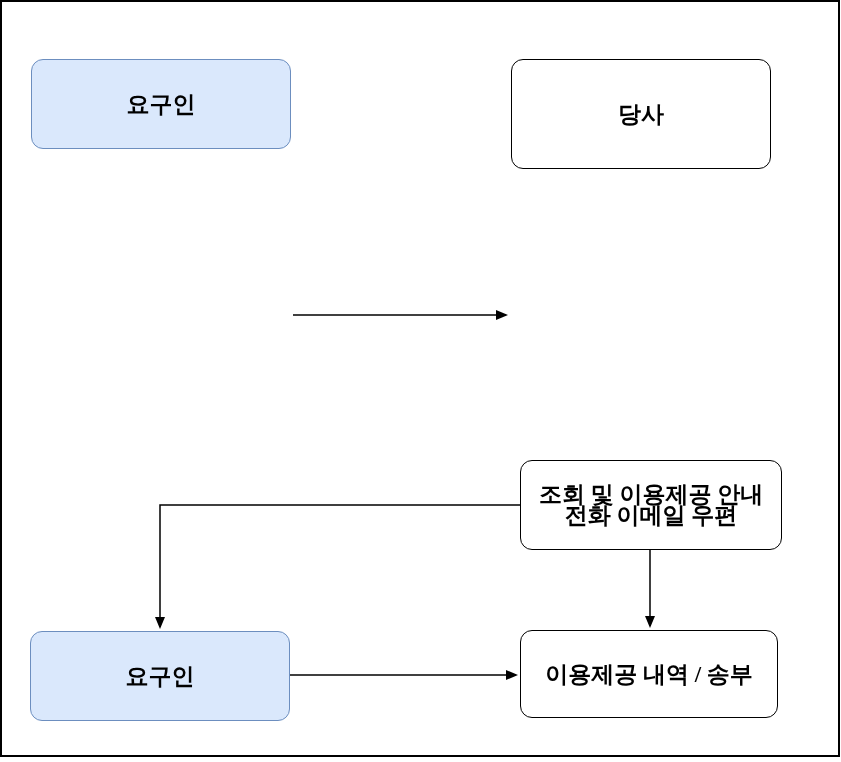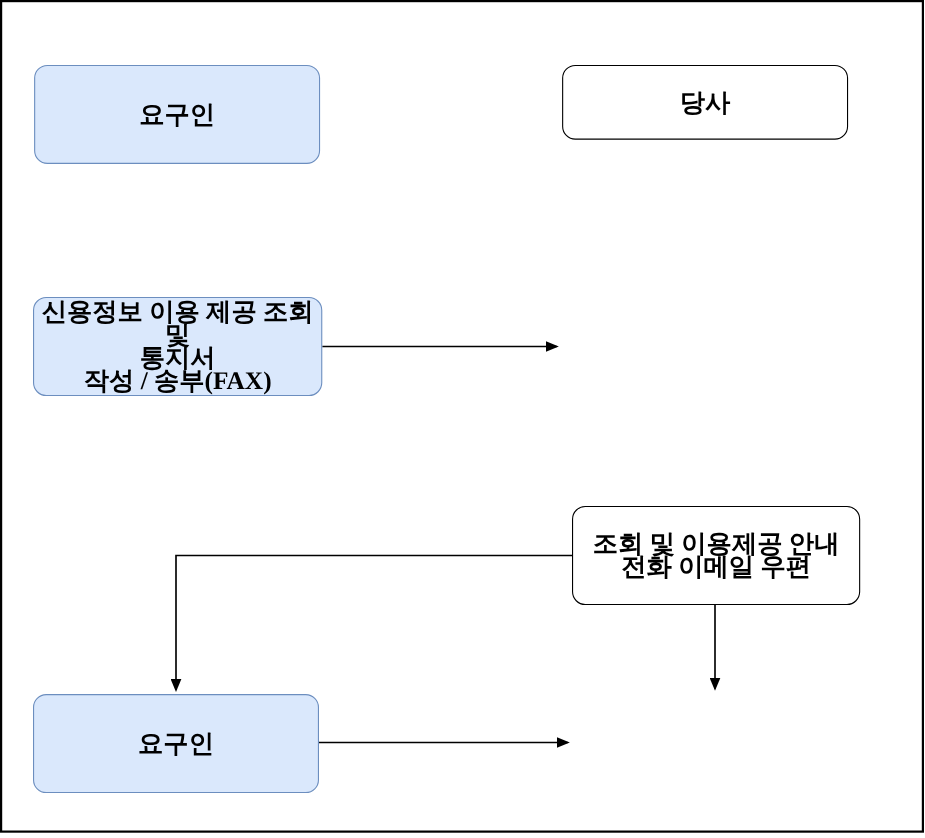--- a/index.html
+++ b/index.html
@@ -77,36 +77,34 @@
 
     <line x1="650" y1="550" x2="650" y2="626" stroke="#000000" stroke-width="1.5" marker-end="url(#arrow)"></line>
 
     <line x1="290" y1="675" x2="516" y2="675" stroke="#000000" stroke-width="1.5" marker-end="url(#arrow)"></line>
   </svg>
 
   <div class="node blue" style="left:31px; top:59px; width:260px; height:90px;">
     <span class="node-label">요구인</span>
   </div>
 
-  <div class="node white" style="left:511px; top:59px; width:260px; height:68px;">
+  <div class="node white" style="left:511px; top:59px; width:260px; height:110px;">
     <span class="node-label">당사</span>
   </div>
 
-  <div class="node blue" style="left:30px; top:270px; width:263px; height:90px;">
-    <span class="node-label">신용정보 이용 제공 조회 및
-통지서
-작성 / 송부(FAX)</span>
-  </div>
 
 
   <div class="node white" style="left:520px; top:460px; width:262px; height:90px;">
     <span class="node-label">조회 및 이용제공 안내
 전화 이메일 우편</span>
   </div>
 
   <div class="node blue" style="left:30px; top:631px; width:260px; height:90px;">
     <span class="node-label">요구인</span>
   </div>
 
+  <div class="node white" style="left:520px; top:630px; width:258px; height:88px;">
+    <span class="node-label">이용제공 내역 / 송부</span>
+  </div>
 
   <div class="frame"></div>
 
 </div>
 
 </body></html>

